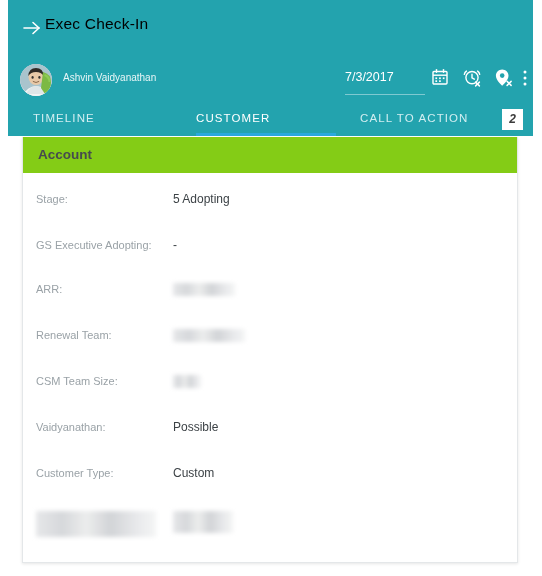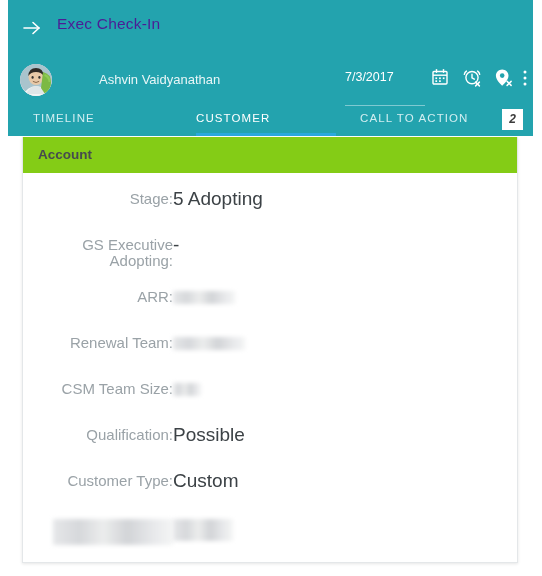--- a/index.html
+++ b/index.html
@@ -39,24 +39,24 @@
     width: 24px;
     height: 22px;
     color: #ffffff;
     font-size: 19px;
     line-height: 22px;
     text-align: center;
     cursor: pointer;
   }
   .page-title {
     position: absolute;
-    left: 49px;
+    left: 37px;
     top: 15px;
     font-size: 15.5px;
-    color: #4c1d95;
+    color: #000000;
     letter-spacing: .2px;
     white-space: nowrap;
   }
 
   
   .user-row {
     position: absolute;
     left: 0;
     top: 57px;
     width: 100%;
@@ -70,32 +70,31 @@
     height: 32px;
     border-radius: 50%;
     overflow: hidden;
     background: #b9cdd8;
   }
   .avatar svg { display:block; }
   .user-name {
     position: absolute;
     left: 55px;
     top: 15px;
-    font-size: 13px;
+    font-size: 10px;
     color: #e8f6f7;
     white-space: nowrap;
-    margin-left: 36px;
   }
 
   .date-field {
     position: absolute;
     left: 337px;
     top: 13px;
     width: 80px;
-    padding-bottom: 21px;
+    padding-bottom: 10px;
     border-bottom: 1px solid #7fc9d1;
     font-size: 12.5px;
     color: #ffffff;
     cursor: pointer;
   }
 
   .hdr-icon {
     position: absolute;
     top: 11px;
     width: 20px;
@@ -189,28 +188,27 @@
     position: relative;
     display: flex;
     align-items: flex-start;
     padding: 0 0 0 13px;
     min-height: 24px;
     margin-bottom: 22px;
   }
   .field-label {
     width: 137px;
     flex: 0 0 137px;
-    font-size: 15px;
+    font-size: 11px;
     color: #9aa2a7;
     line-height: 16px;
-    text-align: right;
   }
   .field-value {
     flex: 1;
-    font-size: 19px;
+    font-size: 12px;
     color: #3c4246;
     line-height: 16px;
   }
 
   
   .redacted {
     display: inline-block;
     height: 13px;
     border-radius: 1px;
     background: linear-gradient(90deg,#e6e7e9 0%,#d6d8db 22%,#eceded 42%,#d2d4d7 62%,#e9eaec 85%,#f4f5f5 100%);
@@ -352,21 +350,21 @@
     </div>
 
     <div class="field-row">
       <div class="field-label">CSM Team Size:</div>
       <div class="field-value">
         <span class="redacted team"></span>
       </div>
     </div>
 
     <div class="field-row">
-      <div class="field-label">Qualification:</div>
+      <div class="field-label">Vaidyanathan:</div>
       <div class="field-value">Possible</div>
     </div>
 
 
     <div class="field-row">
       <div class="field-label">Customer Type:</div>
       <div class="field-value">Custom</div>
     </div>
 
     <div class="field-row">

